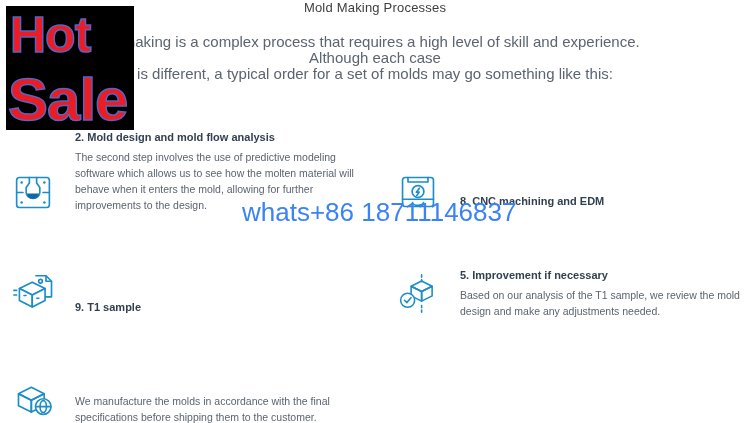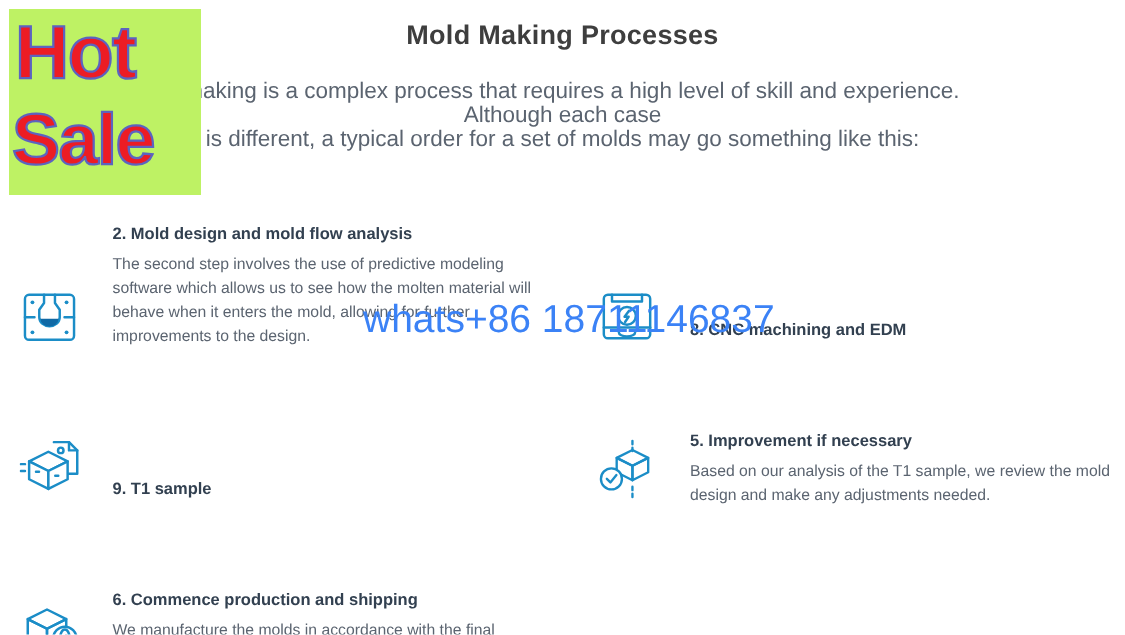--- a/index.html
+++ b/index.html
@@ -4,22 +4,22 @@
 <style>
   html,body{margin:0;padding:0;}
   body{
     width:750px;height:423px;background:#ffffff;overflow:hidden;position:relative;
     font-family:"Liberation Sans", sans-serif;
     -webkit-font-smoothing:antialiased;
   }
   .page{position:relative;width:750px;height:423px;}
 
   .page-title{
-    margin:0;padding-top:13px;text-align:center;
-    font-size:18px;font-weight:700;color:#3e3e3e;letter-spacing:0.2px;
+    margin:0;text-align:center;
+    font-size:13px;font-weight:400;color:#3e3e3e;letter-spacing:0.2px;
   }
   .intro{
     margin:19px auto 0;text-align:center;
     font-size:15px;line-height:16px;color:#5b6470;max-width:560px;
   }
 
   .grid{
     margin:25px 0 0 13px;
     display:grid;
     grid-template-columns:385px 345px;
@@ -34,27 +34,27 @@
   }
   .step-body{
     margin:0;font-size:10.5px;line-height:16px;color:#5b6470;
   }
   .col-left .step-body{max-width:316px;}
   .col-right .step-body{max-width:288px;}
   .indent-heading{margin-left:18px;}
 
   .hotsale{
     position:absolute;left:6px;top:6px;width:128px;height:124px;
-    background:#bef264;
+    background:#000000;
     font-weight:700;color:#ec1c24;
     -webkit-text-stroke:1.5px #5c63c0;
     line-height:1;letter-spacing:-1px;
   }
   .hotsale .line1{font-size:50px;margin:4px 0 0 4px;}
-  .hotsale .line2{font-size:48px;margin:10px 0 0 2px;}
+  .hotsale .line2{font-size:60px;margin:10px 0 0 2px;}
 
   .whatsapp{
     position:absolute;left:242px;top:197px;
     font-size:26px;color:#3b82f6;letter-spacing:0px;white-space:nowrap;
   }
 </style>
 </head>
 <body>
 
 <div class="page">
@@ -141,21 +141,20 @@
         <svg width="44" height="46" viewBox="0 0 48 48" fill="none" stroke="#1b8dc7" stroke-width="1.8" stroke-linejoin="round" stroke-linecap="round">
           <path d="M6,15 L20,8 L34,15 L20,22 Z"></path>
           <path d="M6,15 v13 l14,7 v-13 z"></path>
           <path d="M34,15 v13 l-14,7 v-13 z"></path>
           <circle cx="33" cy="29" r="8.5" fill="#ffffff"></circle>
           <ellipse cx="33" cy="29" rx="3.5" ry="6.5"></ellipse>
           <path d="M25.5,29 h15"></path>
         </svg>
       </div>
       <div class="step-text">
-        <h3 class="step-heading">6. Commence production and shipping</h3>
         <p class="step-body">We manufacture the molds in accordance with the final specifications before shipping them to the customer.</p>
       </div>
     </div>
 
   </div>
 
   <div class="hotsale">
     <div class="line1">Hot</div>
     <div class="line2">Sale</div>
   </div>

